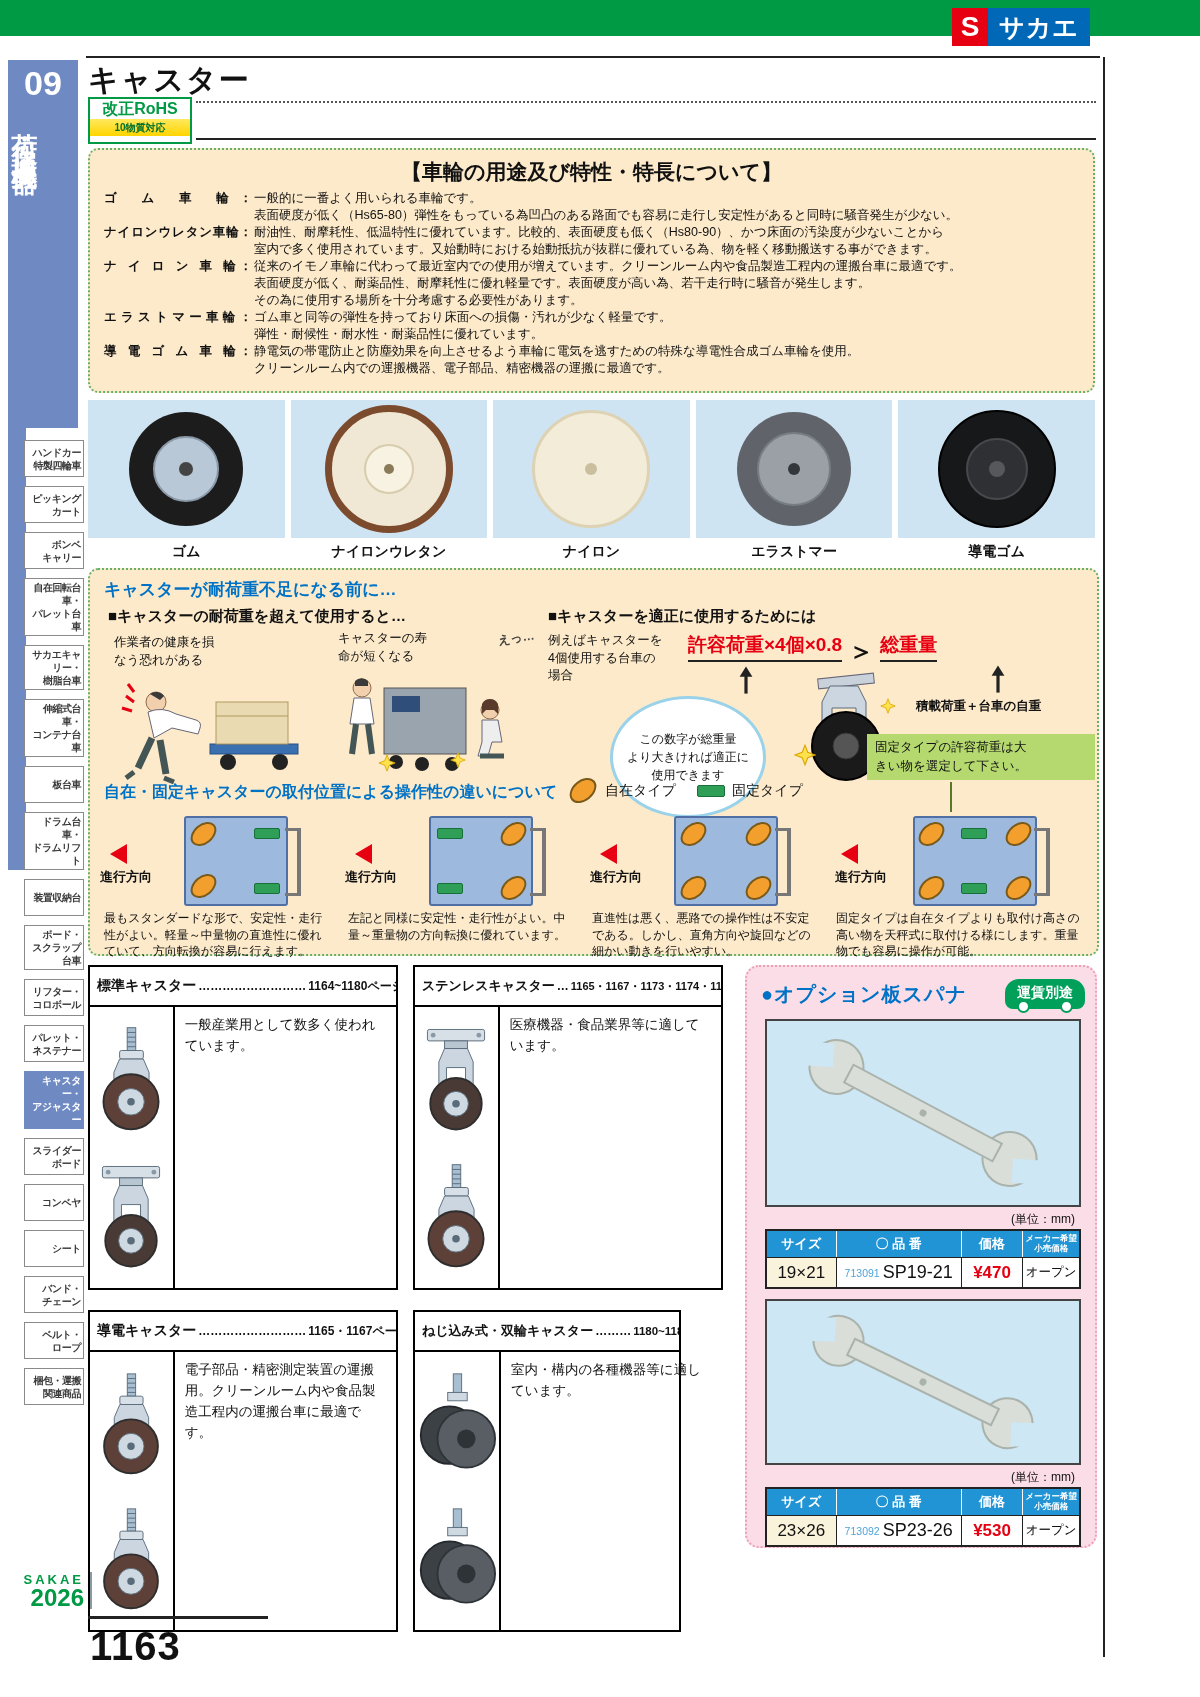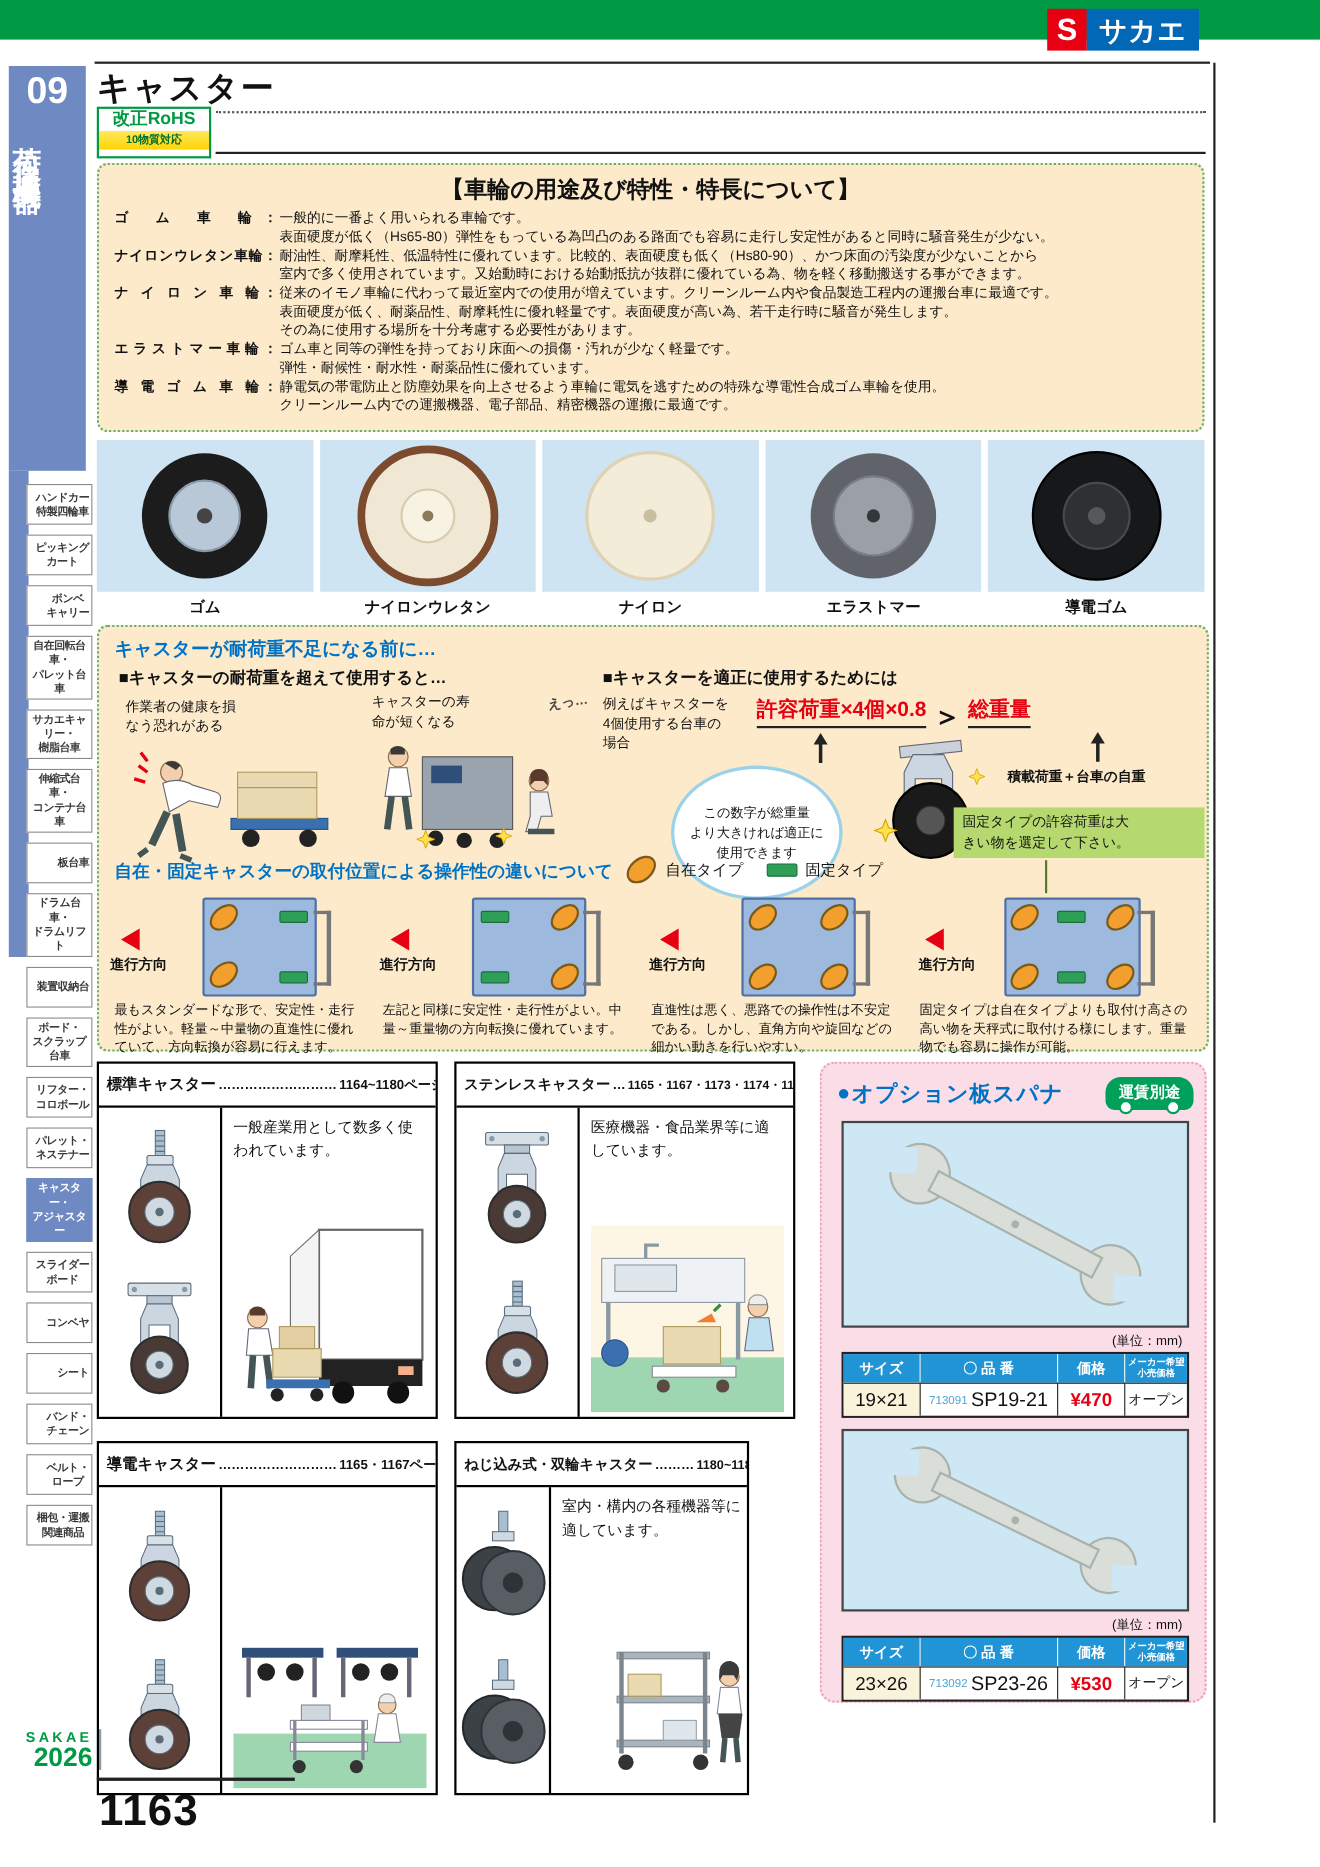--- a/index.html
+++ b/index.html
@@ -18,21 +18,21 @@
   .trimline{left:1103px;top:57px;width:2px;height:1600px;background:#222}
 
   
   .chapterbar{left:8px;top:60px;width:70px;height:368px;background:#6f8ac2;color:#fff;text-align:center}
   .chapter-num{font-size:34px;font-weight:bold;padding-top:4px}
   .chapter-title{writing-mode:vertical-rl;font-size:26px;font-weight:bold;letter-spacing:6px;margin-top:10px}
   .chapterbar-thin{left:8px;top:428px;width:18px;height:442px;background:#6f8ac2}
   .sidebar{left:24px;top:440px;width:60px;display:flex;flex-direction:column;gap:9px}
   .sb-item{min-height:31px;border:1.5px solid #8a8a8a;background:#fff;color:#3a3a3a;
            font-size:10px;line-height:1.3;font-weight:bold;display:flex;align-items:center;
-           justify-content:flex-end;text-align:center;padding:2px 2px;letter-spacing:-0.5px}
+           justify-content:flex-end;text-align:right;padding:2px 2px;letter-spacing:-0.5px}
   .sb-item.active{background:#6f8ac2;border-color:#6f8ac2;color:#fff}
 
   
   .rule{background:#222}
   .page-title{left:88px;top:60px;font-size:30px;font-weight:bold;letter-spacing:2px}
   .rohs{left:88px;top:97px;width:100px;height:43px;border:2px solid #009944;background:#fff;
         text-align:center;overflow:hidden}
   .rohs-l1{color:#009944;font-weight:bold;font-size:16px;line-height:20px}
   .rohs-l2{background:linear-gradient(#ffe95e,#ffd400);color:#00702e;font-weight:bold;font-size:10px;line-height:17px}
 
@@ -78,21 +78,21 @@
   
   .pbox{position:absolute;border:2px solid #000;background:#fff;box-sizing:border-box}
   .pbox-h{height:38px;border-bottom:2px solid #000;display:flex;align-items:center;padding:0 7px;
           white-space:nowrap;overflow:hidden}
   .pbox-h .t{font-weight:bold;font-size:14px}
   .pbox-h .ldr{font-size:12px;font-weight:bold;margin:0 2px}
   .pbox-h .pg{font-size:12px;font-weight:bold}
   .pbox-b{display:flex;height:calc(100% - 40px)}
   .pcol-img{width:116px;border-right:2px solid #000;display:flex;flex-direction:column;
             align-items:center;justify-content:space-around;padding:4px 0}
-  .pcol-txt{flex:1;padding:8px 8px 4px 10px;display:flex;flex-direction:column}
+  .pcol-txt{flex:1;padding:8px 8px 4px 10px;display:flex;}
   .pdesc{font-size:13.5px;line-height:1.55;margin-bottom:6px}
   .pillu{flex:1;display:flex;align-items:flex-end;justify-content:center;overflow:hidden}
 
   
   .opanel{left:745px;top:965px;width:352px;height:583px;background:#fbdde8;border:2px dotted #ef9fb4;
           border-radius:14px;box-sizing:border-box}
   .op-head{position:absolute;left:14px;top:12px;display:flex;align-items:center;width:324px}
   .op-title{color:#0072c6;font-weight:bold;font-size:20px;letter-spacing:1px}
   .ship{margin-left:auto;background:#00a05a;color:#fff;font-weight:bold;font-size:14px;
         border-radius:14px 14px 8px 8px;padding:5px 12px 7px 12px;position:relative}
@@ -543,20 +543,21 @@
     <div class="pbox-b">
       <div class="pcol-img">
         <svg width="76" height="104">
             <use href="#sym-caster-stem" width="76" height="104"></use>
           </svg>
         <svg width="76" height="104">
             <use href="#sym-caster-stem" width="76" height="104"></use>
           </svg>
       </div>
       <div class="pcol-txt">
+        <div class="pdesc">電子部品・精密測定装置の運搬用。クリーンルーム内や食品製造工程内の運搬台車に最適です。</div>
         <div class="pillu">
           <svg width="176" height="150" viewBox="0 0 176 150">
             <rect x="0" y="100" width="176" height="50" fill="#9fd6b2"></rect>
             <rect x="8" y="22" width="74" height="9" fill="#2f4f7a"></rect>
             <rect x="94" y="22" width="74" height="9" fill="#2f4f7a"></rect>
             <path d="M14,31 v36 M74,31 v36 M100,31 v36 M160,31 v36" stroke="#667" stroke-width="4"></path>
             <circle cx="30" cy="44" r="8" fill="#222"></circle>
               <circle cx="56" cy="44" r="8" fill="#222"></circle>
             <circle cx="116" cy="44" r="8" fill="#222"></circle>
               <circle cx="142" cy="44" r="8" fill="#222"></circle>

